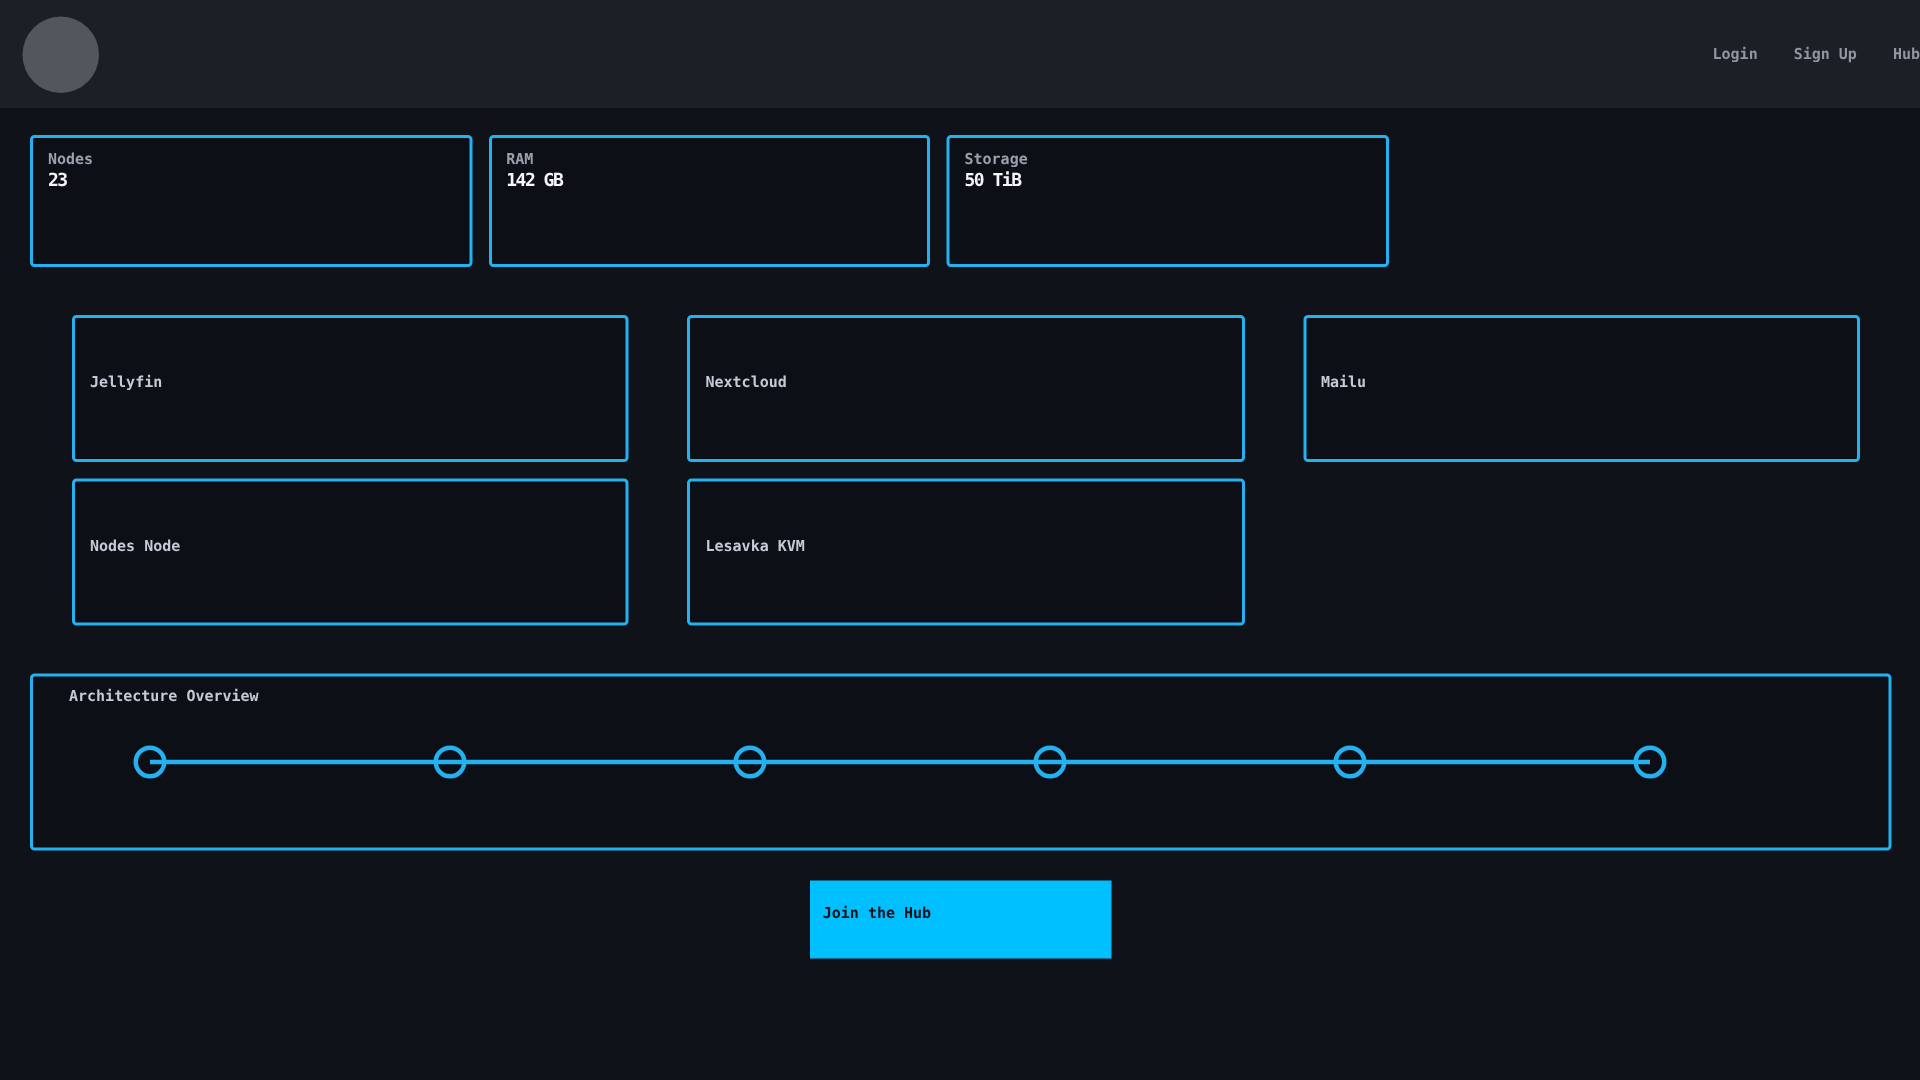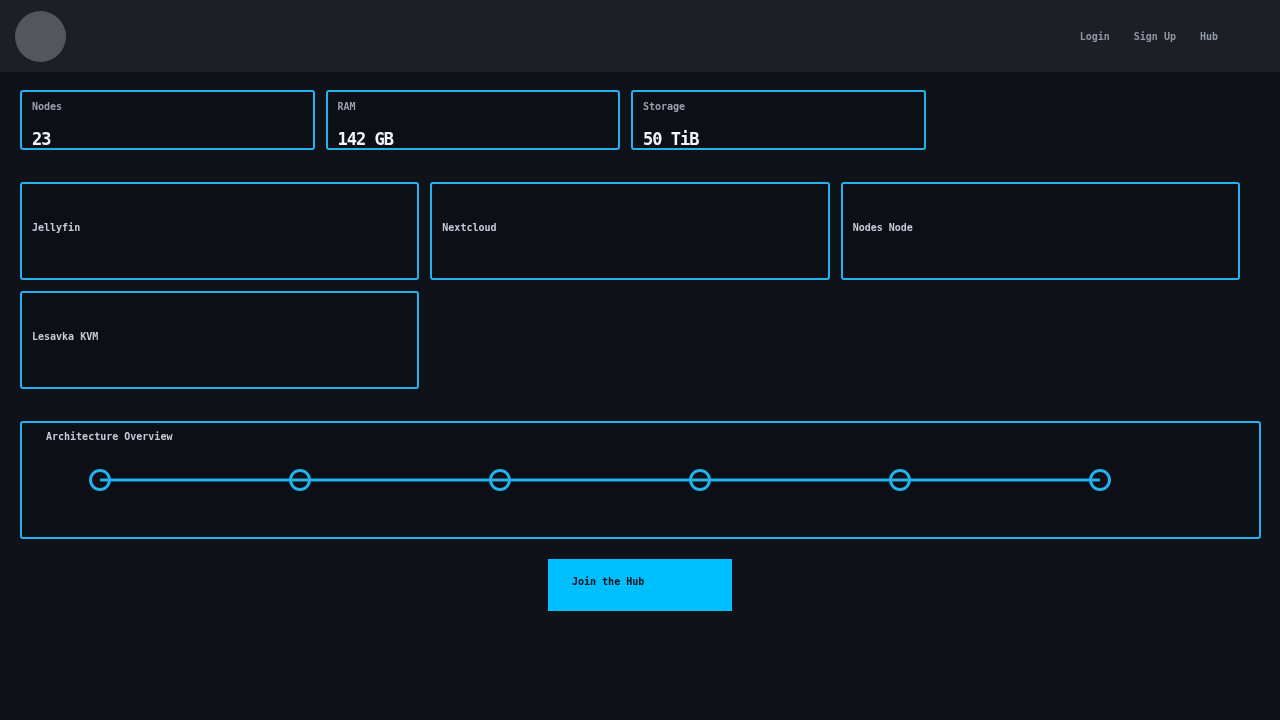--- a/index.html
+++ b/index.html
@@ -28,74 +28,74 @@
     border-radius: 50%;
     background: #54565e;
     margin-left: 15px;
     cursor: pointer;
   }
   .nav-links {
     margin-left: auto;
     display: flex;
     align-items: center;
     gap: 24px;
-    padding-right: 62px;
   }
   .nav-link {
     color: #9096a2;
     font-size: 10px;
     font-weight: bold;
     text-decoration: none;
     cursor: pointer;
     white-space: nowrap;
   }
   
   .stats-grid {
     margin: 18px 0 0 20px;
     width: 1211px;
     display: grid;
     grid-template-columns: repeat(4, 1fr);
     gap: 11px;
   }
   .stat-card {
-    height: 60px;
+    height: 88px;
     background: var(--card-bg);
     border: 2px solid var(--accent);
     border-radius: 3px;
     padding: 9px 10px;
   }
   .stat-label {
     color: #9ba0ac;
     font-size: 10px;
     font-weight: bold;
   }
   .stat-value {
-    margin-top: 17px;
+    margin-top: 1px;
     color: #f4f6fa;
-    font-size: 17px;
+    font-size: 12px;
     font-weight: bold;
     letter-spacing: -1px;
   }
   
   .services-grid {
     margin: 32px 0 0 20px;
     width: 1220px;
     display: grid;
     grid-template-columns: repeat(3, 1fr);
     gap: 11px;
   }
   .service-card {
     height: 98px;
     background: var(--card-bg);
     border: 2px solid var(--accent);
     border-radius: 3px;
     display: flex;
     align-items: center;
     padding: 0 10px 8px 10px;
     cursor: pointer;
+    margin-left: 28px;
   }
   .service-title {
     color: #c6cad6;
     font-size: 10px;
     font-weight: bold;
   }
   
   .arch-box {
     position: relative;
     margin: 32px 0 0 20px;
@@ -111,26 +111,26 @@
     color: #c6cad6;
     font-size: 10px;
     font-weight: bold;
   }
   .arch-svg { position: absolute; top: 0; left: 0; }
   
   .cta-button {
     display: flex;
     align-items: center;
     margin: 20px auto 0 auto;
-    width: 184px;
+    width: 201px;
     height: 52px;
     background: var(--btn-bg);
     border: none;
     border-radius: 0;
-    padding: 0 0 8px 24px;
+    padding: 0 0 8px 9px;
     color: #10121a;
     font-family: "DejaVu Sans Mono", "Liberation Mono", monospace;
     font-size: 10px;
     font-weight: bold;
     cursor: pointer;
     text-align: center;
   }
 </style>
 </head>
 <body>
@@ -161,20 +161,23 @@
     </section>
 
   <section class="services-grid">
       <div class="service-card">
     <div class="service-title">Jellyfin</div>
   </div>
       <div class="service-card">
     <div class="service-title">Nextcloud</div>
   </div>
       <div class="service-card">
+    <div class="service-title">Mailu</div>
+  </div>
+      <div class="service-card">
     <div class="service-title">Nodes Node</div>
   </div>
       <div class="service-card">
     <div class="service-title">Lesavka KVM</div>
   </div>
     </section>
 
   <section class="arch-box">
     <div class="arch-title">Architecture Overview</div>
     <svg class="arch-svg" width="1237" height="114" viewBox="0 0 1237 114">

